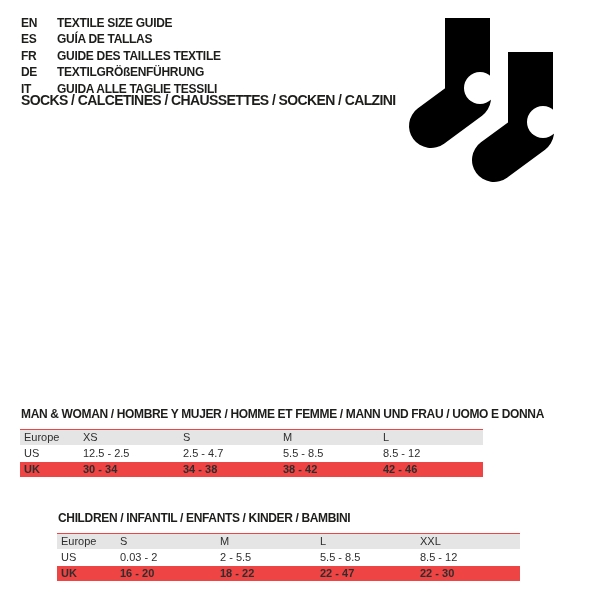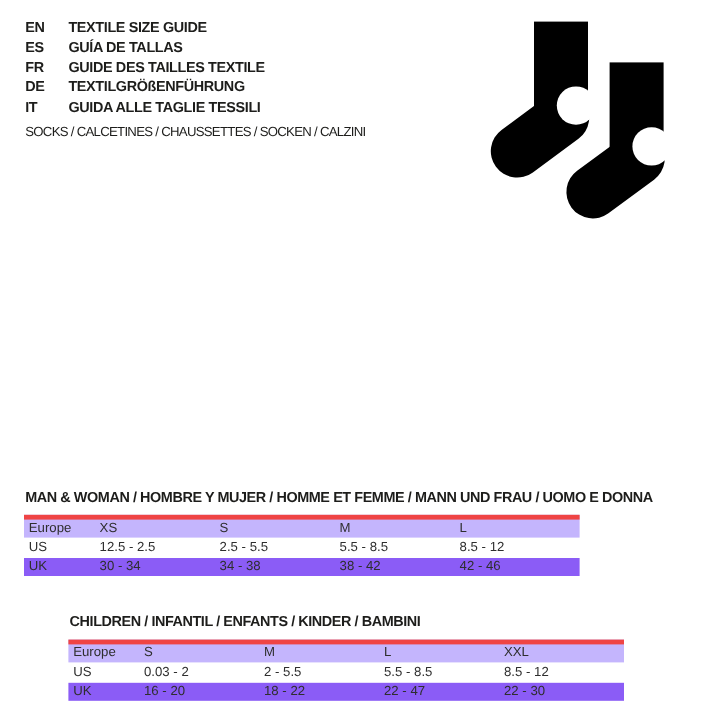--- a/index.html
+++ b/index.html
@@ -5,34 +5,34 @@
   html,body{margin:0;padding:0;}
   body{
     width:600px;height:600px;background:#ffffff;position:relative;
     font-family:"Liberation Sans", sans-serif;color:#1d1d1b;overflow:hidden;
   }
   
   .lang-list{position:absolute;left:21px;top:13px;}
   .lang-row{display:flex;height:16.5px;align-items:flex-end;
     font-weight:bold;font-size:12px;letter-spacing:-0.3px;white-space:nowrap;}
   .lang-code{width:36px;flex:0 0 36px;}
-  .category-line{position:absolute;left:21px;top:104px;
-    font-weight:normal;font-size:11px;letter-spacing:-0.6px;white-space:nowrap;}
+  .category-line{position:absolute;left:21px;top:92px;
+    font-weight:bold;font-size:14px;letter-spacing:-0.6px;white-space:nowrap;}
   
   .socks-svg{position:absolute;left:395px;top:10px;}
   
   .size-table{position:absolute;left:20px;width:463px;}
   .size-table.adults{top:407px;}
   .size-table.children{top:511px;margin-left:37px;}
   .table-title{font-weight:bold;font-size:12px;letter-spacing:-0.35px;
     white-space:nowrap;margin:0 0 8px 1px;}
   .trow{display:grid;grid-template-columns:63px 100px 100px 100px 100px;
     height:15px;margin-bottom:1px;}
-  .trow.head{background:#c4b5fd;border-top:4px solid #ef4444;}
-  .trow.stripe{background:#8b5cf6;}
+  .trow.head{background:#e5e5e5;border-top:1px solid #ef4444;}
+  .trow.stripe{background:#ef4444;font-weight:bold;}
   .cell{font-size:11px;line-height:15px;color:#2e2e2e;text-align:left;
     white-space:nowrap;overflow:hidden;}
   .cell.first{text-align:left;padding-left:4px;}
 </style>
 </head>
 <body>
 
 <div class="lang-list">
   <div class="lang-row">
     <span class="lang-code">EN</span>
@@ -75,21 +75,21 @@
   <div class="trow head">
     <div class="cell first">Europe</div>
     <div class="cell">XS</div>
     <div class="cell">S</div>
     <div class="cell">M</div>
     <div class="cell">L</div>
   </div>
   <div class="trow">
     <div class="cell first">US</div>
     <div class="cell">12.5 - 2.5</div>
-    <div class="cell">2.5 - 5.5</div>
+    <div class="cell">2.5 - 4.7</div>
     <div class="cell">5.5 - 8.5</div>
     <div class="cell">8.5 - 12</div>
   </div>
   <div class="trow stripe">
     <div class="cell first">UK</div>
     <div class="cell">30 - 34</div>
     <div class="cell">34 - 38</div>
     <div class="cell">38 - 42</div>
     <div class="cell">42 - 46</div>
   </div>

